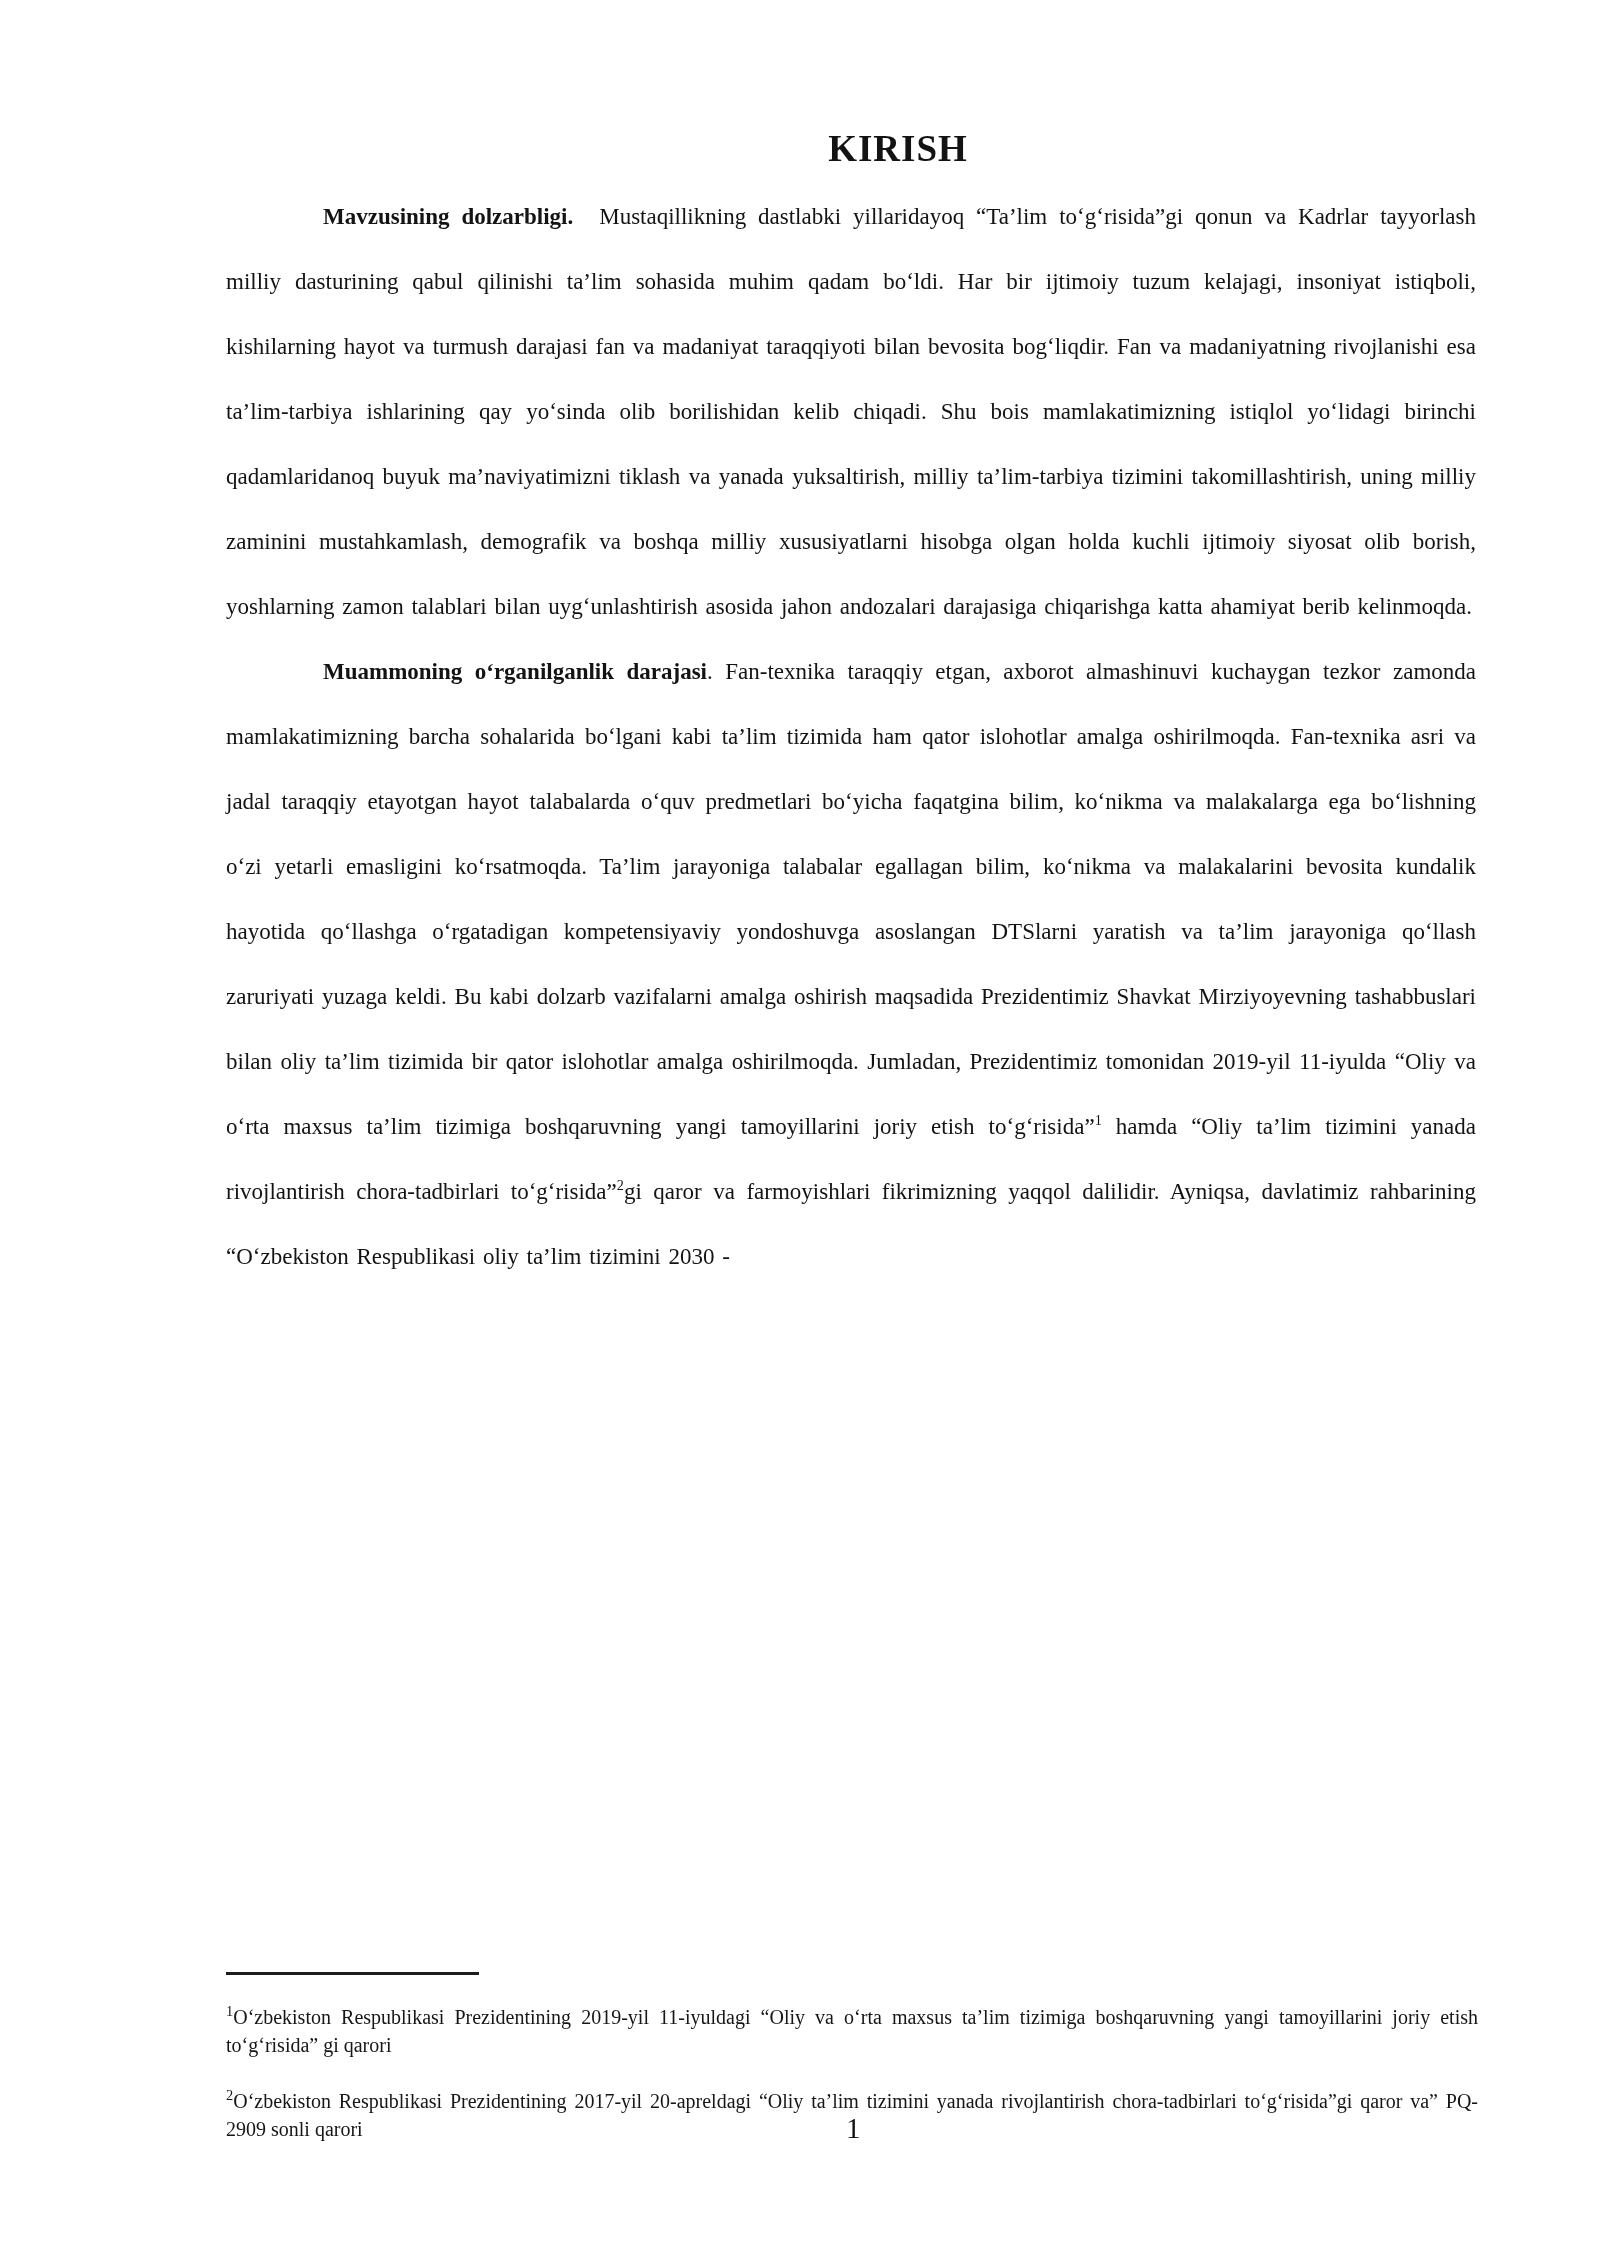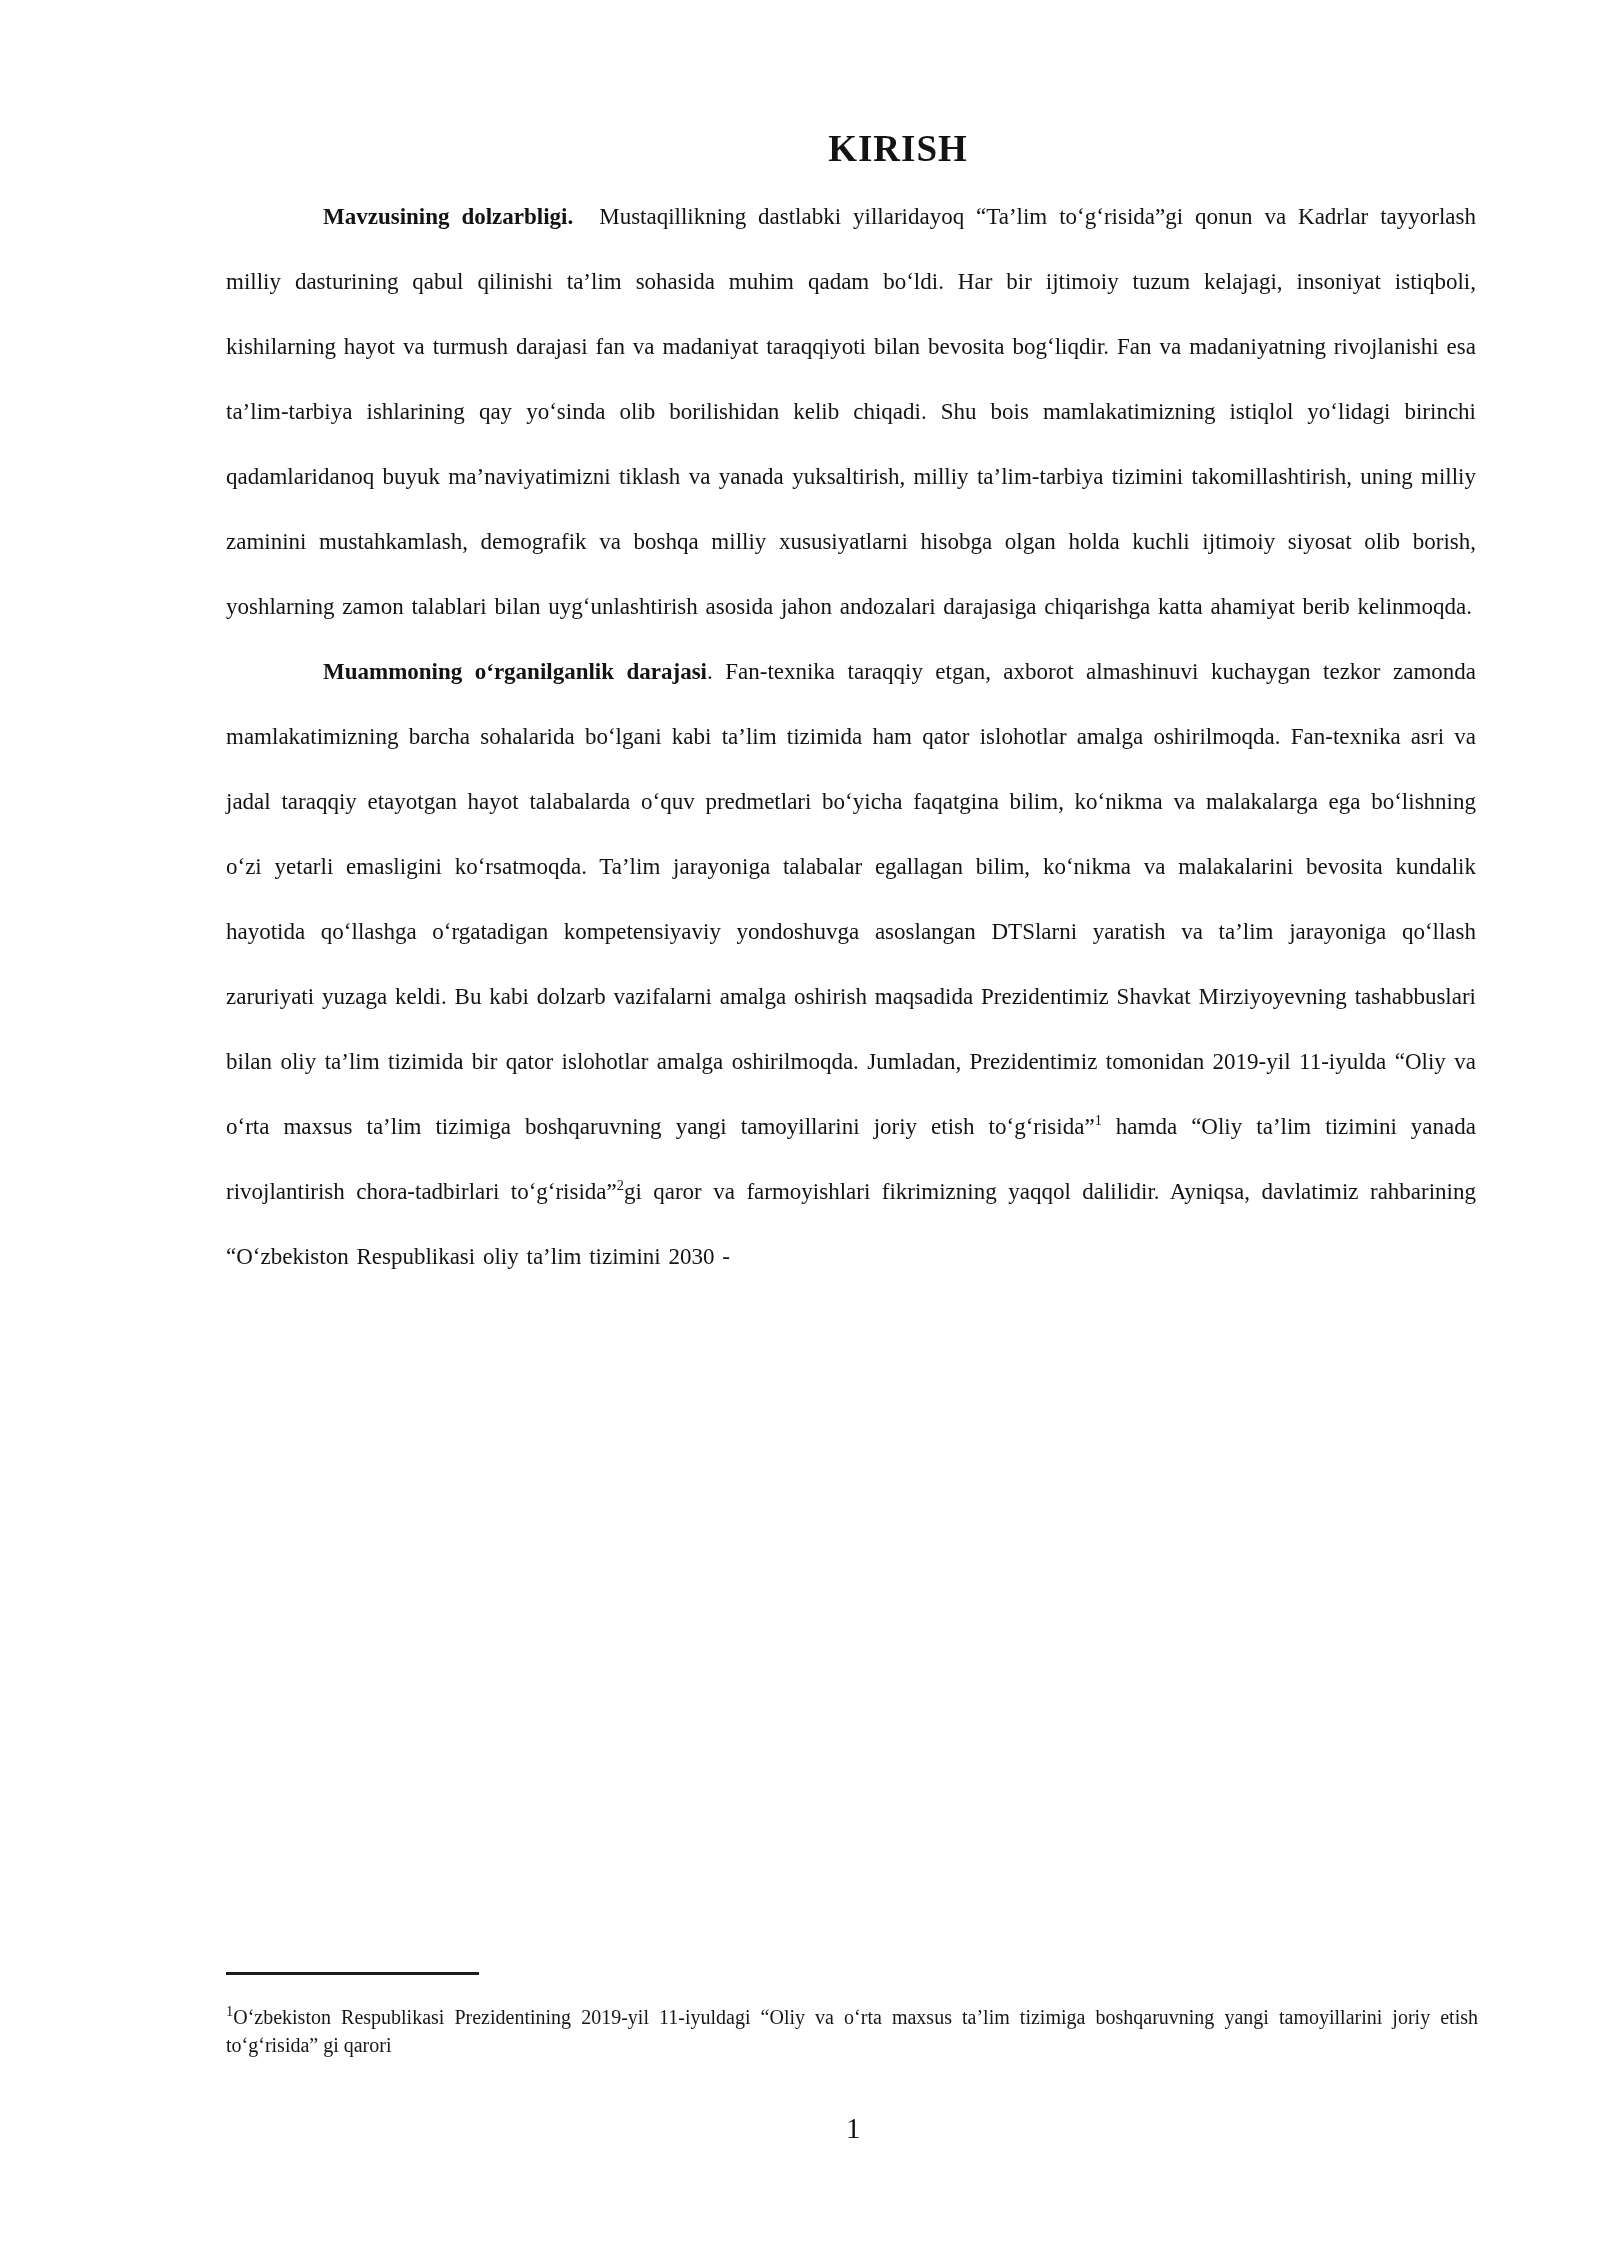--- a/index.html
+++ b/index.html
@@ -92,17 +92,18 @@
 
     <p class="par"><span class="lead">Muammoning o‘rganilganlik darajasi</span><span>. Fan-texnika taraqqiy etgan, axborot almashinuvi kuchaygan tezkor zamonda mamlakatimizning barcha sohalarida bo‘lgani kabi ta’lim tizimida ham qator islohotlar amalga oshirilmoqda. Fan-texnika asri va jadal taraqqiy etayotgan hayot talabalarda o‘quv predmetlari bo‘yicha faqatgina bilim, ko‘nikma va malakalarga ega bo‘lishning o‘zi yetarli emasligini ko‘rsatmoqda. Ta’lim jarayoniga talabalar egallagan bilim, ko‘nikma va malakalarini bevosita kundalik hayotida qo‘llashga o‘rgatadigan kompetensiyaviy yondoshuvga asoslangan DTSlarni yaratish va ta’lim jarayoniga qo‘llash zaruriyati yuzaga keldi. Bu kabi dolzarb vazifalarni amalga oshirish maqsadida Prezidentimiz Shavkat Mirziyoyevning tashabbuslari bilan oliy ta’lim tizimida bir qator islohotlar amalga oshirilmoqda. Jumladan, Prezidentimiz tomonidan 2019-yil 11-iyulda “Oliy va o‘rta maxsus ta’lim tizimiga boshqaruvning yangi tamoyillarini joriy etish to‘g‘risida”</span><sup class="fn-ref">1</sup><span> hamda “Oliy ta’lim tizimini yanada rivojlantirish chora-tadbirlari to‘g‘risida”</span><sup class="fn-ref">2</sup><span>gi qaror va farmoyishlari fikrimizning yaqqol dalilidir. Ayniqsa, davlatimiz rahbarining “O‘zbekiston Respublikasi oliy ta’lim tizimini 2030 -</span></p>
 
   </div>
 
   <div class="footnote-area">
     <div class="fn-sep"></div>
 
     <div class="footnote"><sup class="fn-marker">1</sup><span>O‘zbekiston Respublikasi Prezidentining 2019-yil 11-iyuldagi “Oliy va o‘rta maxsus ta’lim tizimiga boshqaruvning yangi tamoyillarini joriy etish to‘g‘risida” gi qarori</span></div>
 
+    <div class="footnote"><sup class="fn-marker">2</sup><span>O‘zbekiston Respublikasi Prezidentining 2017-yil 20-apreldagi “Oliy ta’lim tizimini yanada rivojlantirish chora-tadbirlari to‘g‘risida”gi qaror va” PQ-2909 sonli qarori</span></div>
   </div>
 
   <div class="page-number">1</div>
 
 </div>
 
 </body></html>

